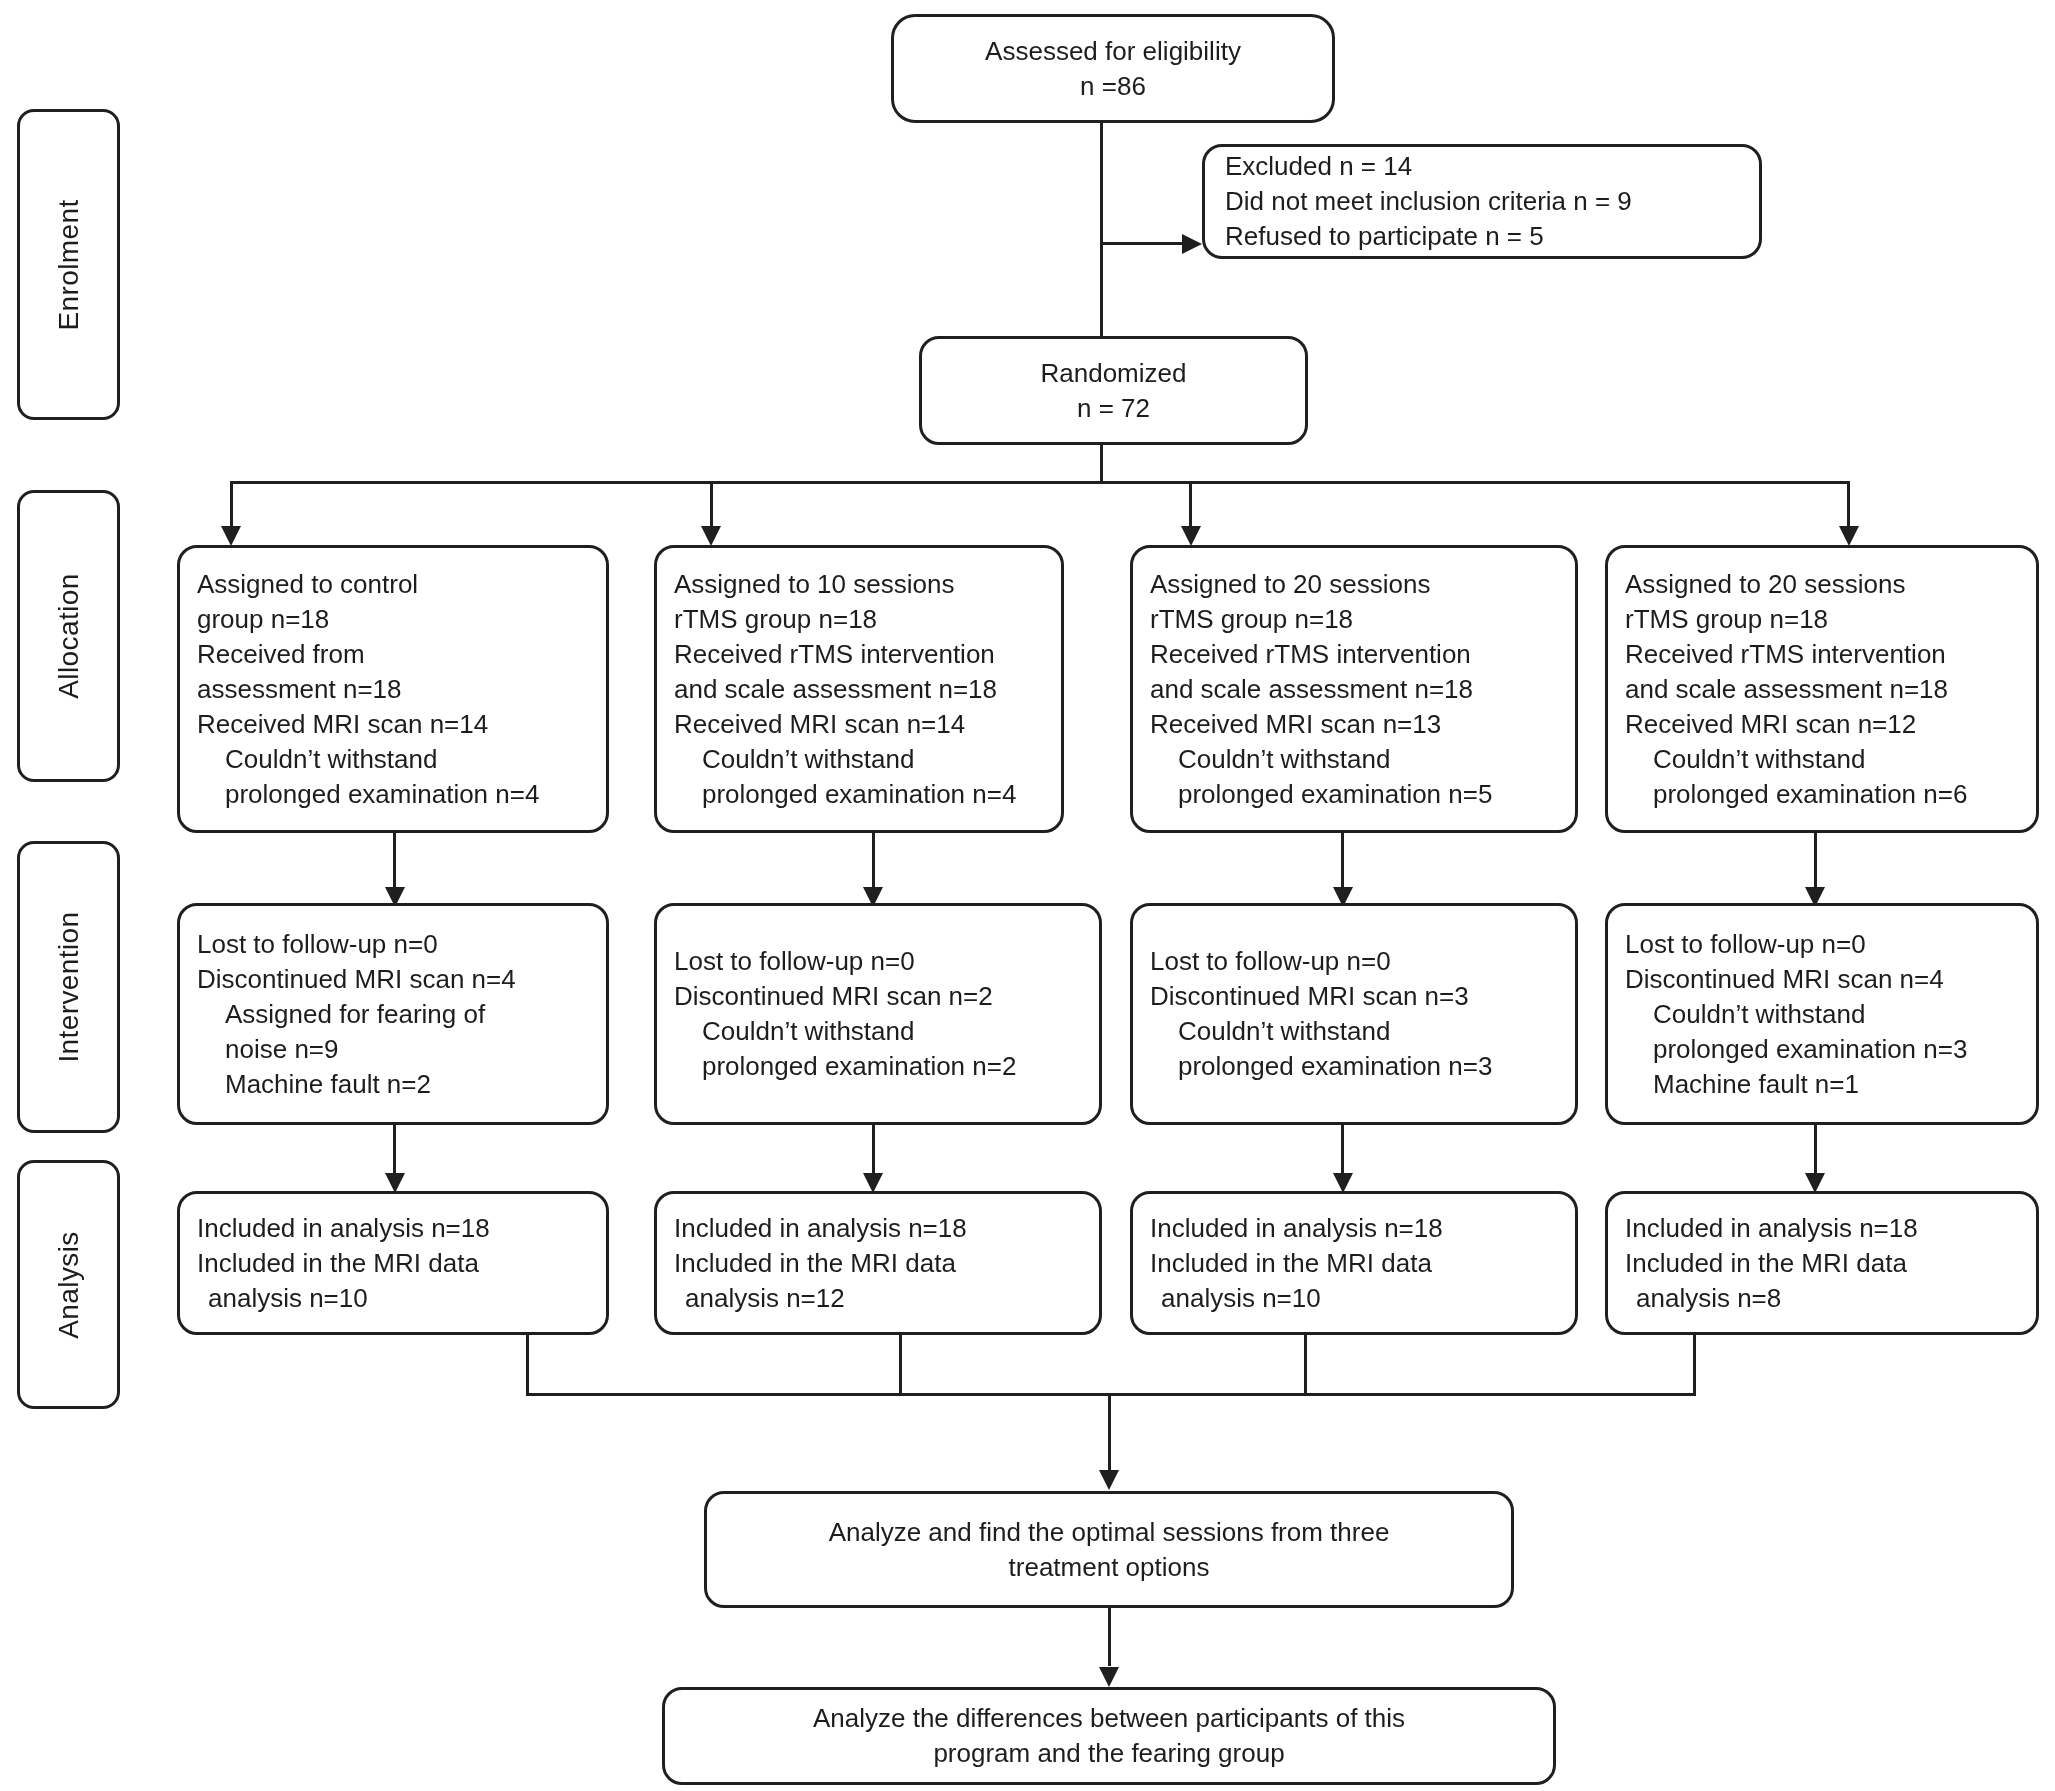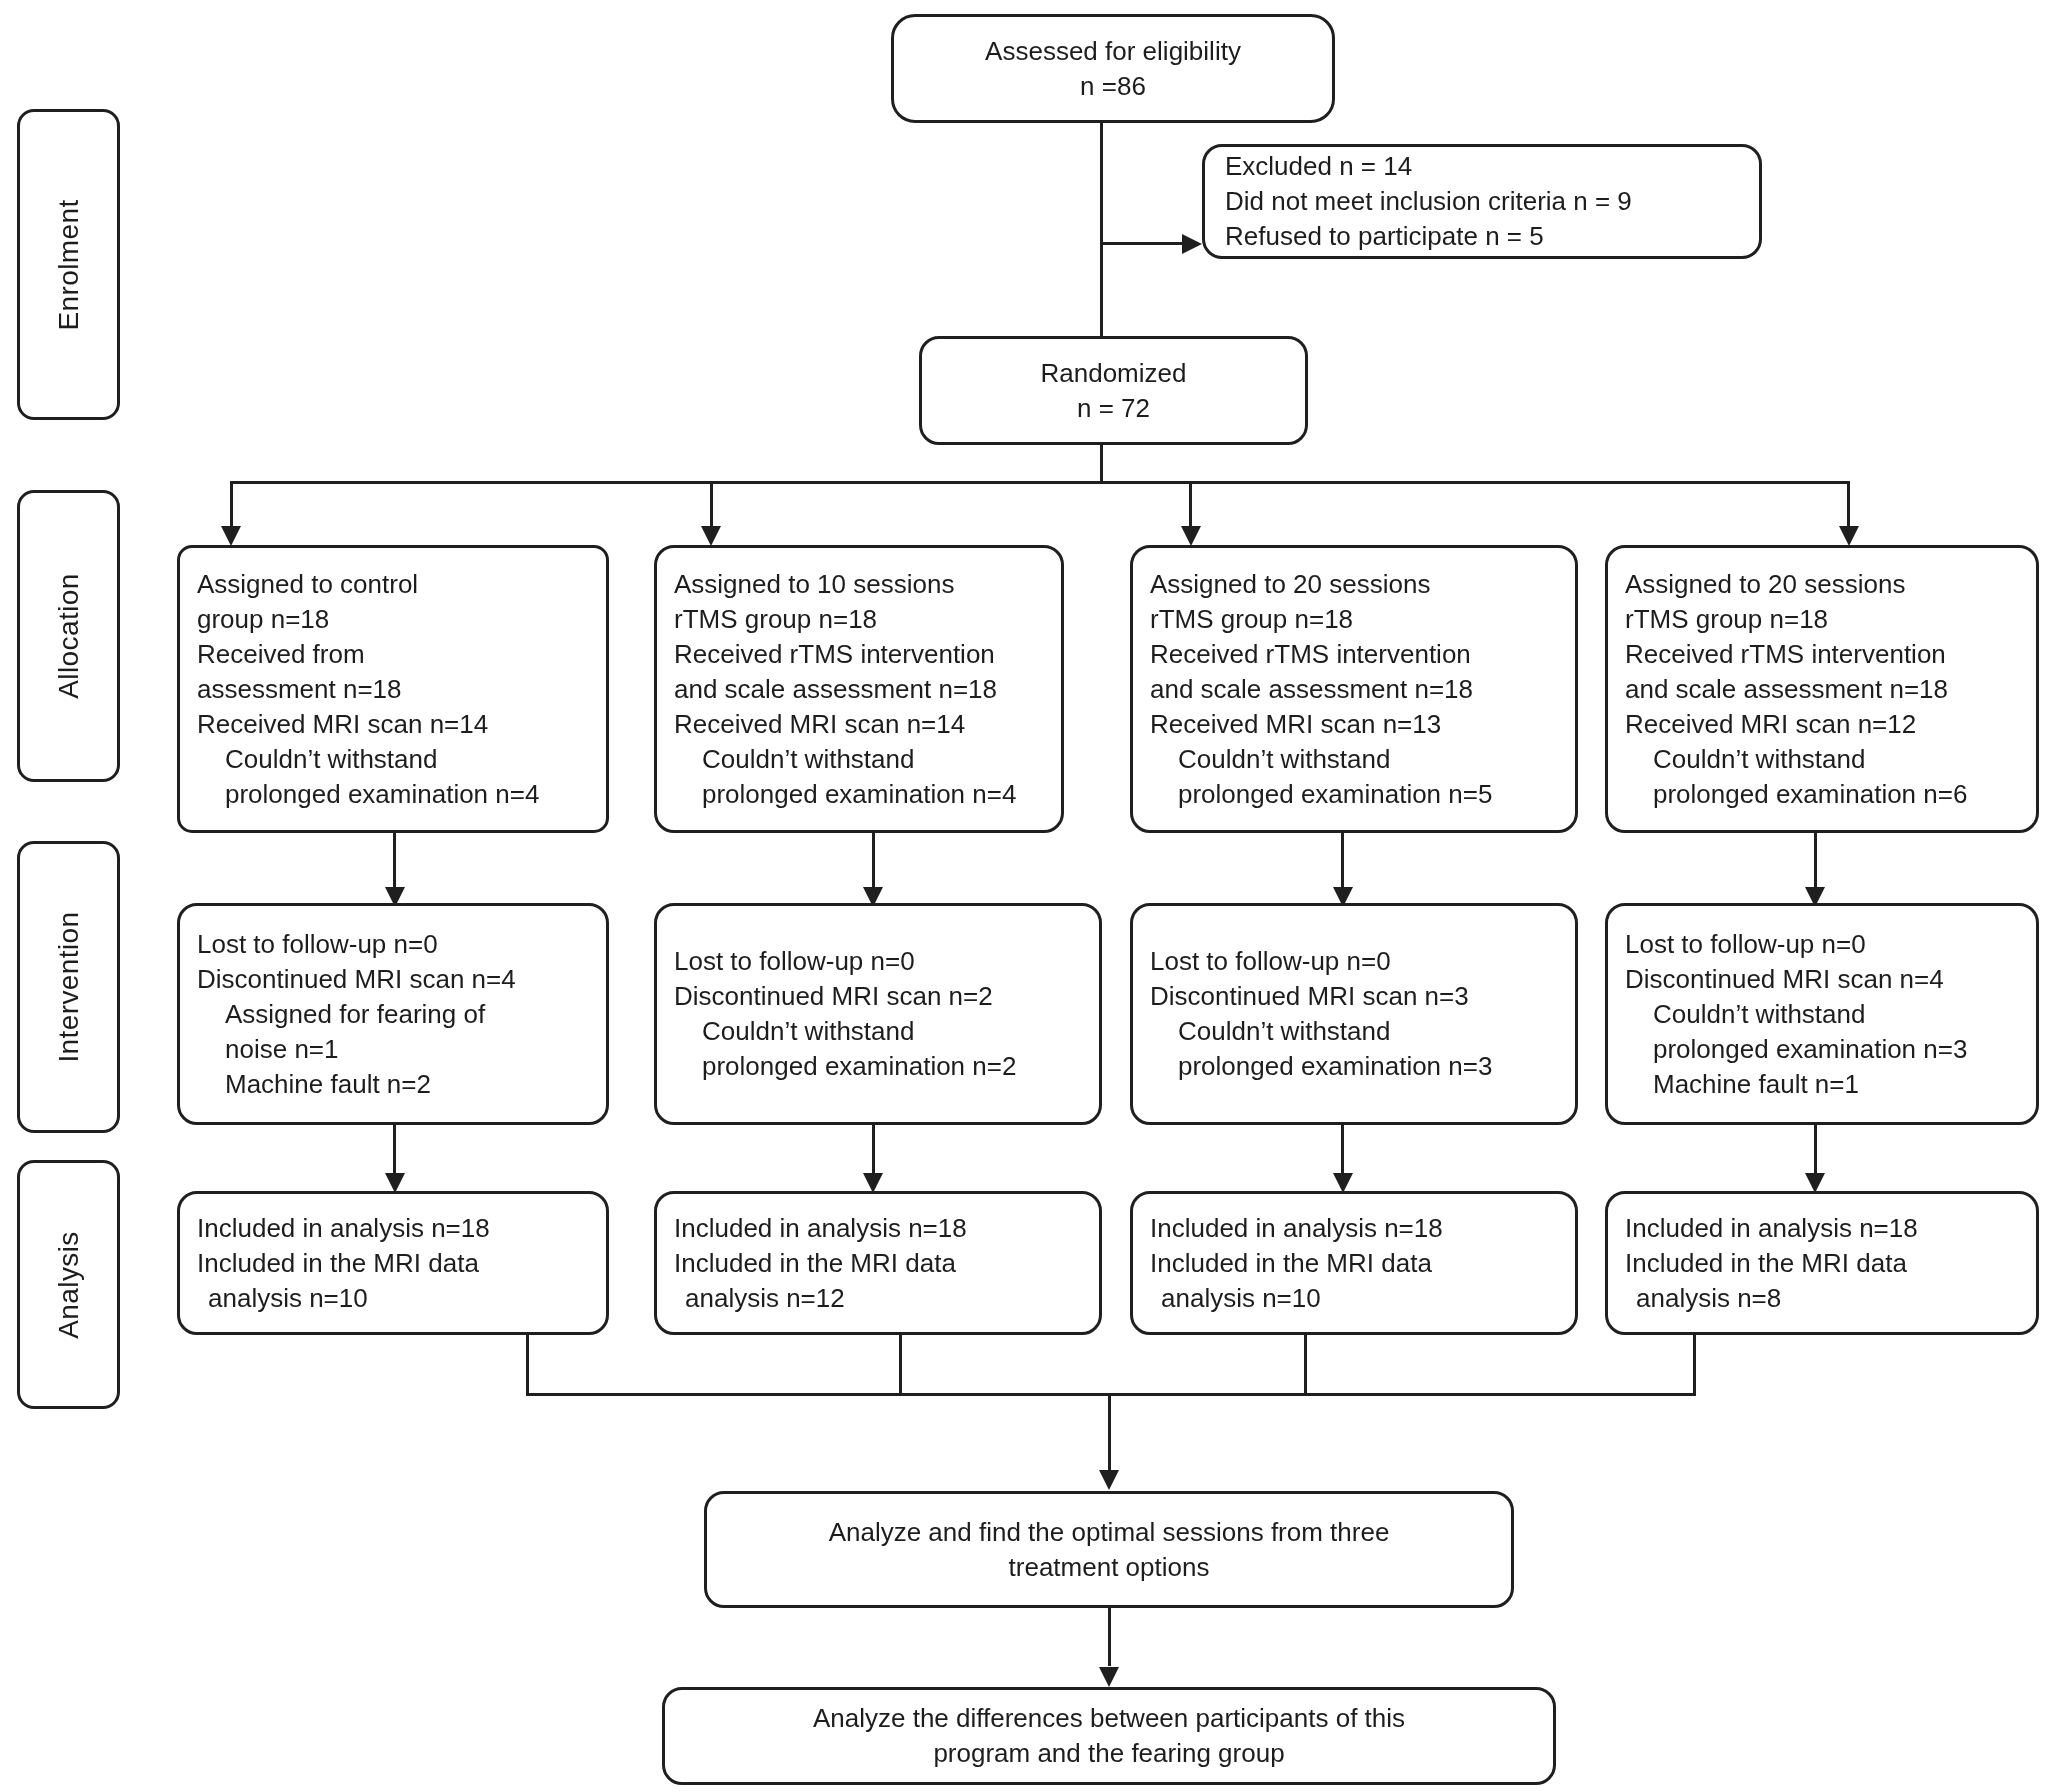--- a/index.html
+++ b/index.html
@@ -125,21 +125,21 @@
 
   <div class="vline" style="left:710px; top:481px; height:45px;"></div>
   <div class="arrow-d" style="left:701px; top:526px;"></div>
 
   <div class="vline" style="left:1189px; top:481px; height:45px;"></div>
   <div class="arrow-d" style="left:1181px; top:526px;"></div>
 
   <div class="vline" style="left:1847px; top:481px; height:45px;"></div>
   <div class="arrow-d" style="left:1839px; top:526px;"></div>
 
-  <div class="box" style="left:177px; top:545px; width:432px; height:288px;border-radius:15px;">
+  <div class="box" style="left:177px; top:545px; width:432px; height:288px;">
     <div class="ln">Assigned to control</div>
     <div class="ln">group n=18</div>
     <div class="ln">Received from</div>
     <div class="ln">assessment n=18</div>
     <div class="ln">Received MRI scan n=14</div>
     <div class="ln ind">Couldn’t withstand</div>
     <div class="ln ind">prolonged examination n=4</div>
   </div>
 
   <div class="box" style="left:654px; top:545px; width:410px; height:288px;">
@@ -181,21 +181,21 @@
   <div class="vline" style="left:1341px; top:833px; height:54px;"></div>
   <div class="arrow-d" style="left:1333px; top:887px;"></div>
 
   <div class="vline" style="left:1814px; top:833px; height:54px;"></div>
   <div class="arrow-d" style="left:1805px; top:887px;"></div>
 
   <div class="box" style="left:177px; top:903px; width:432px; height:222px;">
     <div class="ln">Lost to follow-up n=0</div>
     <div class="ln">Discontinued MRI scan n=4</div>
     <div class="ln ind">Assigned for fearing of</div>
-    <div class="ln ind">noise n=1</div>
+    <div class="ln ind">noise n=9</div>
     <div class="ln ind">Machine fault n=2</div>
   </div>
 
   <div class="box" style="left:654px; top:903px; width:448px; height:222px;">
     <div class="ln">Lost to follow-up n=0</div>
     <div class="ln">Discontinued MRI scan n=2</div>
     <div class="ln ind">Couldn’t withstand</div>
     <div class="ln ind">prolonged examination n=2</div>
   </div>
 

